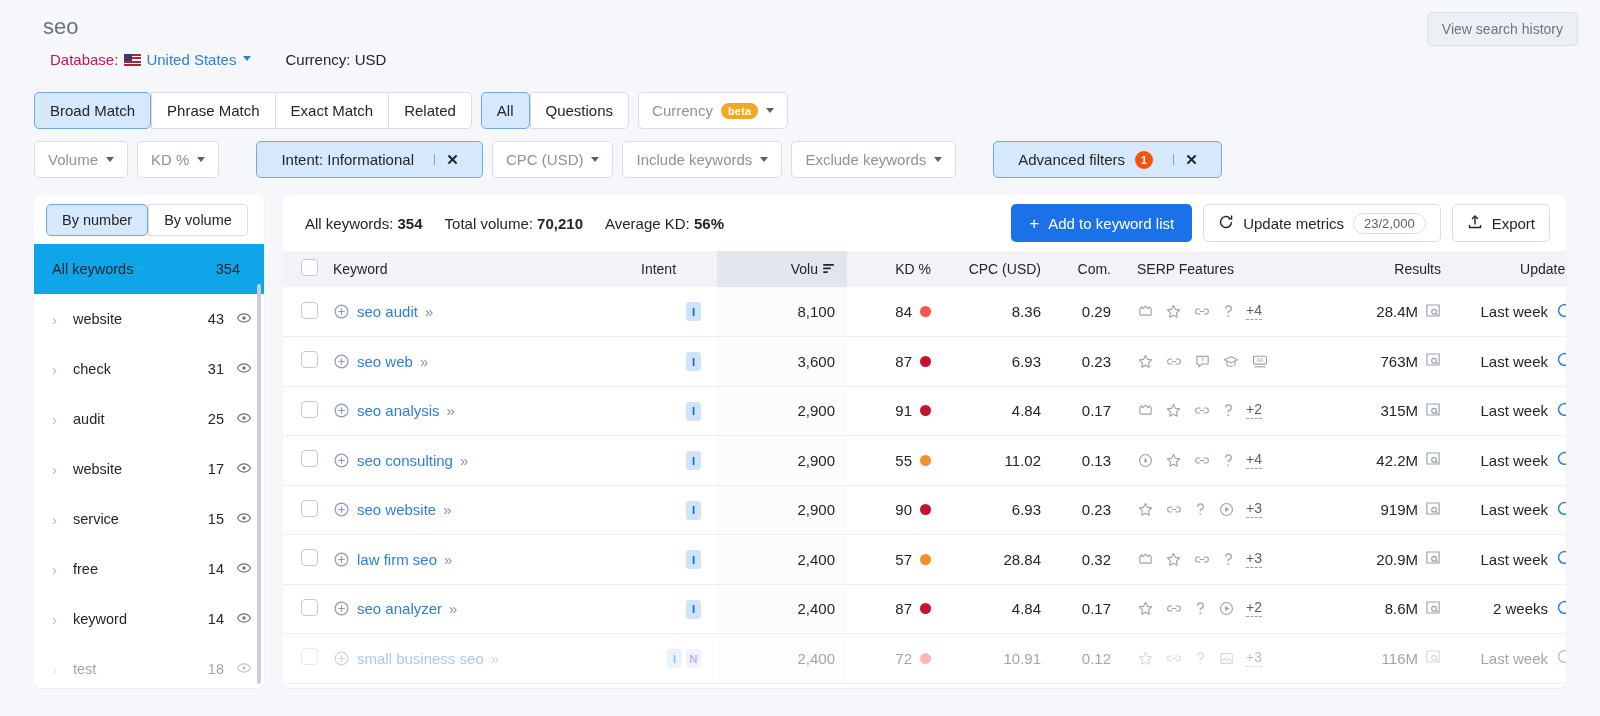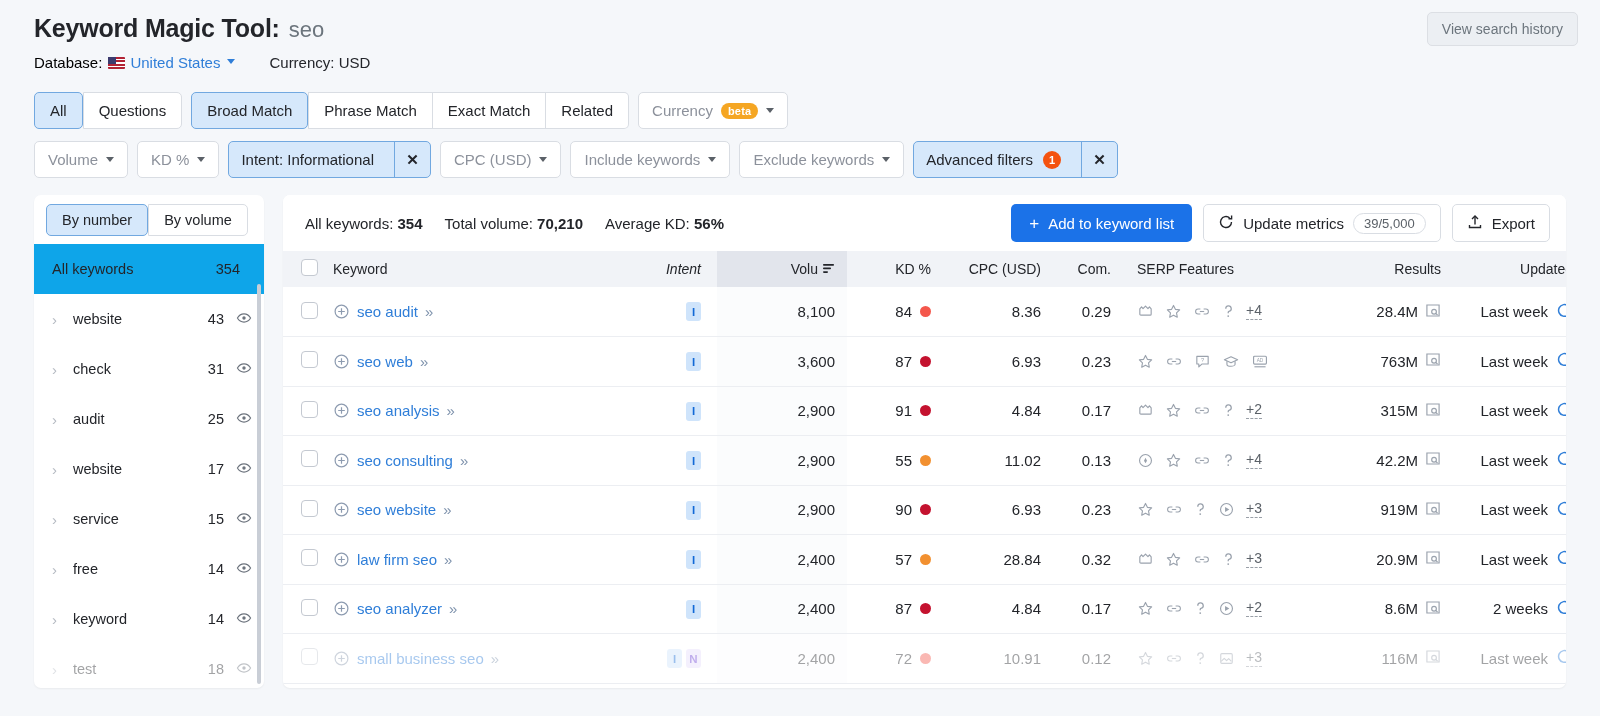--- a/index.html
+++ b/index.html
@@ -15,21 +15,21 @@
   .header {
     position: relative;
     padding: 14px 34px 0 34px;
     height: 92px;
     background: #f5f7fa;
   }
   .title-row { display: flex; align-items: baseline; }
   .title-main { font-size: 25px; font-weight: bold; letter-spacing: -0.2px; color: #23252a; }
   .title-query { font-size: 22px; color: #6c757d; margin-left: 9px; font-weight: normal; }
   .meta-row { display: flex; align-items: center; margin-top: 11px; font-size: 15px; color: #23252a; }
-  .meta-label { color: #000000; }
+  .meta-label { color: #be185d; margin-left: 16px; }
   .flag {
     display: inline-block; width: 17px; height: 12px; margin: 0 5px -1px 6px;
     background: linear-gradient(to bottom,
       #b22234 0 14.2%, #fff 14.2% 28.5%, #b22234 28.5% 42.8%, #fff 42.8% 57.1%,
       #b22234 57.1% 71.4%, #fff 71.4% 85.7%, #b22234 85.7% 100%);
     position: relative; border-radius: 1px; vertical-align: middle;
   }
   .flag::before {
     content:""; position:absolute; left:0; top:0; width:8px; height:7px; background:#3c3b6e;
   }
@@ -80,21 +80,21 @@
     background: #f5a623; color: #fff; font-size: 11px; font-weight: bold;
     border-radius: 9px; padding: 2px 7px; letter-spacing: .2px;
   }
   .chev {
     width: 0; height: 0; border-left: 4.5px solid transparent;
     border-right: 4.5px solid transparent; border-top: 5.5px solid #23252a;
   }
   .chev.mut { border-top-color: #5b6168; }
 
   .pill.applied {
-    background: #d6e8fb; border: 1px solid #71a8e0; color: #23252a; padding: 0; overflow: hidden;
+    background: #d6e8fb; border: 1px solid #71a8e0; color: #23252a; padding: 12px; overflow: hidden; margin-left: 28px;
   }
   .applied-label { padding: 0 12px; display:flex; align-items:center; height:100%; }
   .applied-x {
     width: 36px; height: 100%; display: flex; align-items: center; justify-content: center;
     border-left: 1px solid #71a8e0; font-size: 15px; color: #23252a; font-weight: bold;
   }
   .count-badge {
     width: 18px; height: 18px; border-radius: 50%; background: #f4520f; color: #fff;
     font-size: 11px; font-weight: bold; display: flex; align-items: center; justify-content: center;
   }
@@ -156,21 +156,21 @@
 
   
   .tbl { width: 100%; border-collapse: collapse; table-layout: fixed; }
   .tbl thead th {
     background: #f1f3f7; height: 36px; font-size: 14px; font-weight: normal;
     color: #23252a; text-align: right; padding: 0 12px; white-space: nowrap;
   }
   .tbl thead th.sorted { background: #e2e5ec; }
   .tbl th.c-chk { width: 46px; text-align: left; padding-left: 18px; }
   .tbl th.c-kw  { width: 300px; text-align: left; padding-left: 4px; }
-  .tbl th.c-int { width: 88px; text-align: right; padding-right: 16px; font-style: italic;}
+  .tbl th.c-int { width: 88px; text-align: left; padding-right: 16px;}
   .tbl th.c-vol { width: 130px; }
   .tbl th.c-kd  { width: 96px; }
   .tbl th.c-cpc { width: 110px; }
   .tbl th.c-com { width: 70px; }
   .tbl th.c-serp{ width: 210px; text-align: left; padding-left: 14px; }
   .tbl th.c-res { width: 120px; }
   .tbl th.c-upd { width: 140px; padding-right: 20px; }
 
   .sort-ico { display:inline-block; margin-left:4px; vertical-align:-2px; }
   .vol-head { display:inline-flex; align-items:center; }
@@ -214,44 +214,43 @@
     line-height: 1.05; cursor: pointer; padding-bottom: 1px;
   }
   .res-wrap { display: inline-flex; align-items: center; justify-content: flex-end; gap: 7px; }
   .upd-wrap { display: inline-flex; align-items: center; justify-content: flex-end; gap: 8px; }
 </style>
 </head>
 <body>
 
 <div class="header">
   <div class="title-row">
-    <span class="title-main">Keyword Magic Tool:</span>
     <span class="title-query">seo</span>
   </div>
   <div class="meta-row">
     <span class="meta-label">Database:</span>
     <span class="flag"></span>
     <span class="db-link">United States</span>
     <span class="caret-dn"></span>
     <span class="currency">Currency: USD</span>
   </div>
   <div class="view-history">View search history</div>
 </div>
 
 <div class="filterbar">
   <div class="filter-row row1">
     <div class="seg-group">
-      <div class="seg active">All</div>
-      <div class="seg">Questions</div>
-    </div>
-    <div class="seg-group">
       <div class="seg active">Broad Match</div>
       <div class="seg">Phrase Match</div>
       <div class="seg">Exact Match</div>
       <div class="seg">Related</div>
+    </div>
+    <div class="seg-group">
+      <div class="seg active">All</div>
+      <div class="seg">Questions</div>
     </div>
     <div class="pill lang">
       <span>Currency</span>
       <span class="badge-beta">beta</span>
       <span class="chev mut"></span>
     </div>
   </div>
 
   <div class="filter-row row2">
     <div class="pill">
@@ -402,21 +401,21 @@
           <span>Add to keyword list</span>
         </button>
         <button class="btn-plain">
           <span>
             <svg width="16" height="16" viewBox="0 0 16 16" fill="none" stroke="#23252a" stroke-width="1.4">
               <path d="M13.5 8A5.5 5.5 0 1 1 11.6 3.9"></path>
                 <path d="M13.6 1.6v3.1h-3.1"></path>
             </svg>
           </span>
           <span>Update metrics</span>
-          <span class="quota">39/5,000</span>
+          <span class="quota">23/2,000</span>
         </button>
         <button class="btn-plain">
           <span>
             <svg width="16" height="16" viewBox="0 0 16 16" fill="none" stroke="#23252a" stroke-width="1.4">
               <path d="M8 10.5V2"></path>
                 <path d="M5 5l3-3 3 3"></path>
                 <path d="M2.5 11v2.5h11V11"></path>
             </svg>
           </span>
           <span>Export</span>

